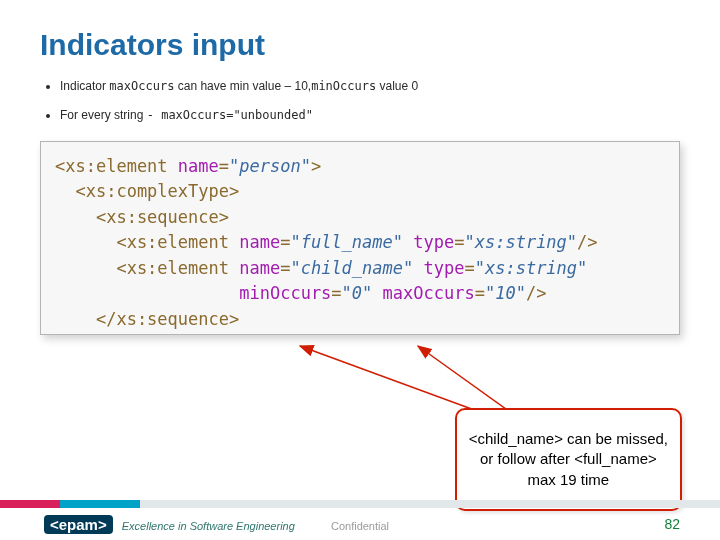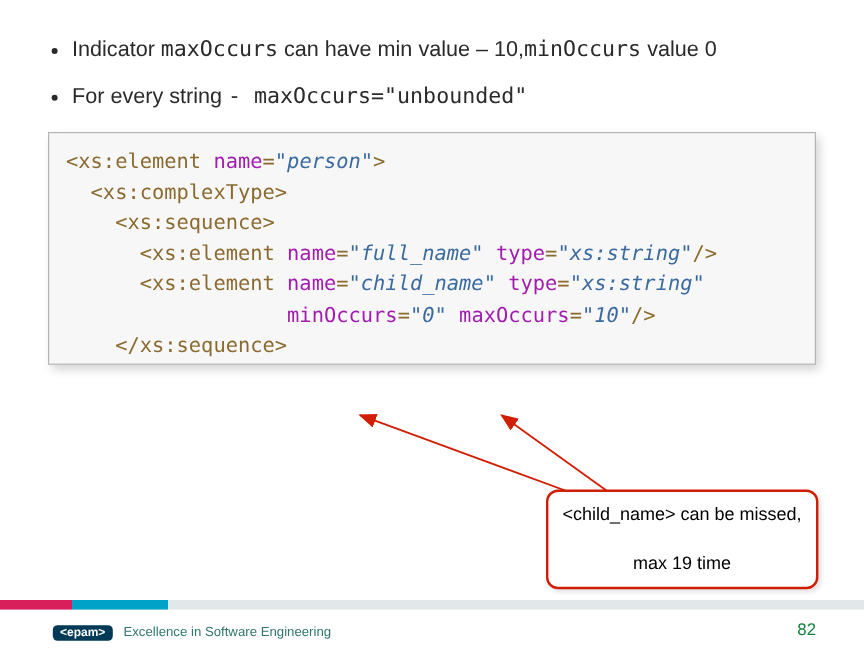--- a/index.html
+++ b/index.html
@@ -1,39 +1,40 @@
 <!DOCTYPE html>
 <html><head>
 <meta charset="utf-8">
 <style>
 html,body{margin:0;padding:0}
 body{width:720px;height:540px;font-family:Arial,Helvetica,sans-serif;background:#fff;position:relative;overflow:hidden}
 .slide{padding:28px 40px 0 40px;position:relative;height:100%}
 .title{color:#1e6aa6;font-size:30px;font-weight:bold;margin:0 0 16px 0}
-.bullets{margin:0;padding-left:20px;color:#2a2a2a;font-size:18px;line-height:1.45}
+.bullets{margin:0;padding-left:20px;color:#2a2a2a;font-size:12px;line-height:1.45}
 .bullets li{margin-bottom:12px}
 .mono{font-family:Consolas,Menlo,monospace}
 .code-box{margin:16px 0 0 0;border:1px solid #b5b5b5;background:#f7f7f7;padding:12px 14px;font-family:Consolas,Menlo,monospace;font-size:17px;line-height:1.5;color:#8a6a2f;white-space:pre;box-shadow:3px 4px 8px rgba(0,0,0,.18);height:194px;box-sizing:border-box;overflow:hidden}
 .code-box .nm{color:#a21caf}
 .code-box .vl{color:#3a6aa0;font-style:italic}
-.callout{position:absolute;right:38px;top:408px;border:2px solid #d11e02;border-radius:10px;background:#fff;padding:9px 12px;font-size:15px;color:#000;text-align:center;line-height:1.35;box-shadow:2px 2px 4px rgba(0,0,0,.12)}
+.callout{position:absolute;right:38px;top:408px;border:2px solid #d11e02;border-radius:10px;background:#fff;padding:19px 12px;font-size:15px;color:#000;text-align:center;line-height:1.35;box-shadow:2px 2px 4px rgba(0,0,0,.12)}
 svg.arrows{position:absolute;left:0;top:0;pointer-events:none}
 .footer{position:absolute;left:0;bottom:0;width:100%;height:40px}
 .footer-bar{position:absolute;left:0;bottom:32px;height:8px;width:100%}
 .footer-bar .seg{position:absolute;top:0;height:8px}
 .footer-logo{position:absolute;left:44px;bottom:6px;font-size:11px}
-.footer-logo .chip{display:inline-block;background:#003a57;color:#fff;padding:1px 6px;border-radius:4px;font-weight:bold;font-size:10px;margin-right:6px}
-.footer-logo .tag{color:#2f766d;}
+.footer-logo .chip{display:inline-block;background:#003a57;color:#fff;padding:1px 6px;border-radius:4px;font-weight:bold;font-size:15px;margin-right:6px}
+.footer-logo .tag{color:#2f766d;font-style:italic}
 .footer-center{position:absolute;left:0;bottom:8px;width:100%;text-align:center;color:#9b9b9b;font-size:11px}
 .page-num{position:absolute;right:40px;bottom:8px;color:#15803d;font-size:14px}
 </style>
 </head>
 <body>
 
 <div class="slide">
+  <h1 class="title">Indicators input</h1>
 
   <ul class="bullets">
     <li>
       <span>Indicator </span><span class="mono">maxOccurs</span><span> can have min value – 10,</span><span class="mono">minOccurs</span><span> value 0</span>
     </li>
     <li>
       <span>For every string </span><span class="mono">- maxOccurs="unbounded"</span>
     </li>
   </ul>
 
@@ -52,29 +53,30 @@
       <marker id="ah" markerWidth="10" markerHeight="8" refX="9" refY="4" orient="auto">
         <path d="M0,0 L10,4 L0,8 Z" fill="#d11e02"></path>
       </marker>
     </defs>
     <line x1="488" y1="415" x2="300" y2="346" stroke="#d11e02" stroke-width="1.5" marker-end="url(#ah)"></line>
     <line x1="510" y1="412" x2="418" y2="346" stroke="#d11e02" stroke-width="1.5" marker-end="url(#ah)"></line>
   </svg>
 
   <div class="callout">
     <span>&lt;child_name&gt; can be missed,</span><br>
-    <br>
+    <span>or follow after  &lt;full_name&gt;</span><br>
     <span>max 19 time</span>
   </div>
 </div>
 
 <div class="footer">
   <div class="footer-bar">
     <div class="seg" style="left:0;width:60px;background:#d81e5b"></div>
     <div class="seg" style="left:60px;width:80px;background:#00a2c7"></div>
     <div class="seg" style="left:140px;width:580px;background:#e2e8ea"></div>
   </div>
   <div class="footer-logo">
     <span class="chip">&lt;epam&gt;</span>
     <span class="tag">Excellence in Software Engineering</span>
   </div>
+  <div class="footer-center">Confidential</div>
   <div class="page-num">82</div>
 </div>
 
 </body></html>

